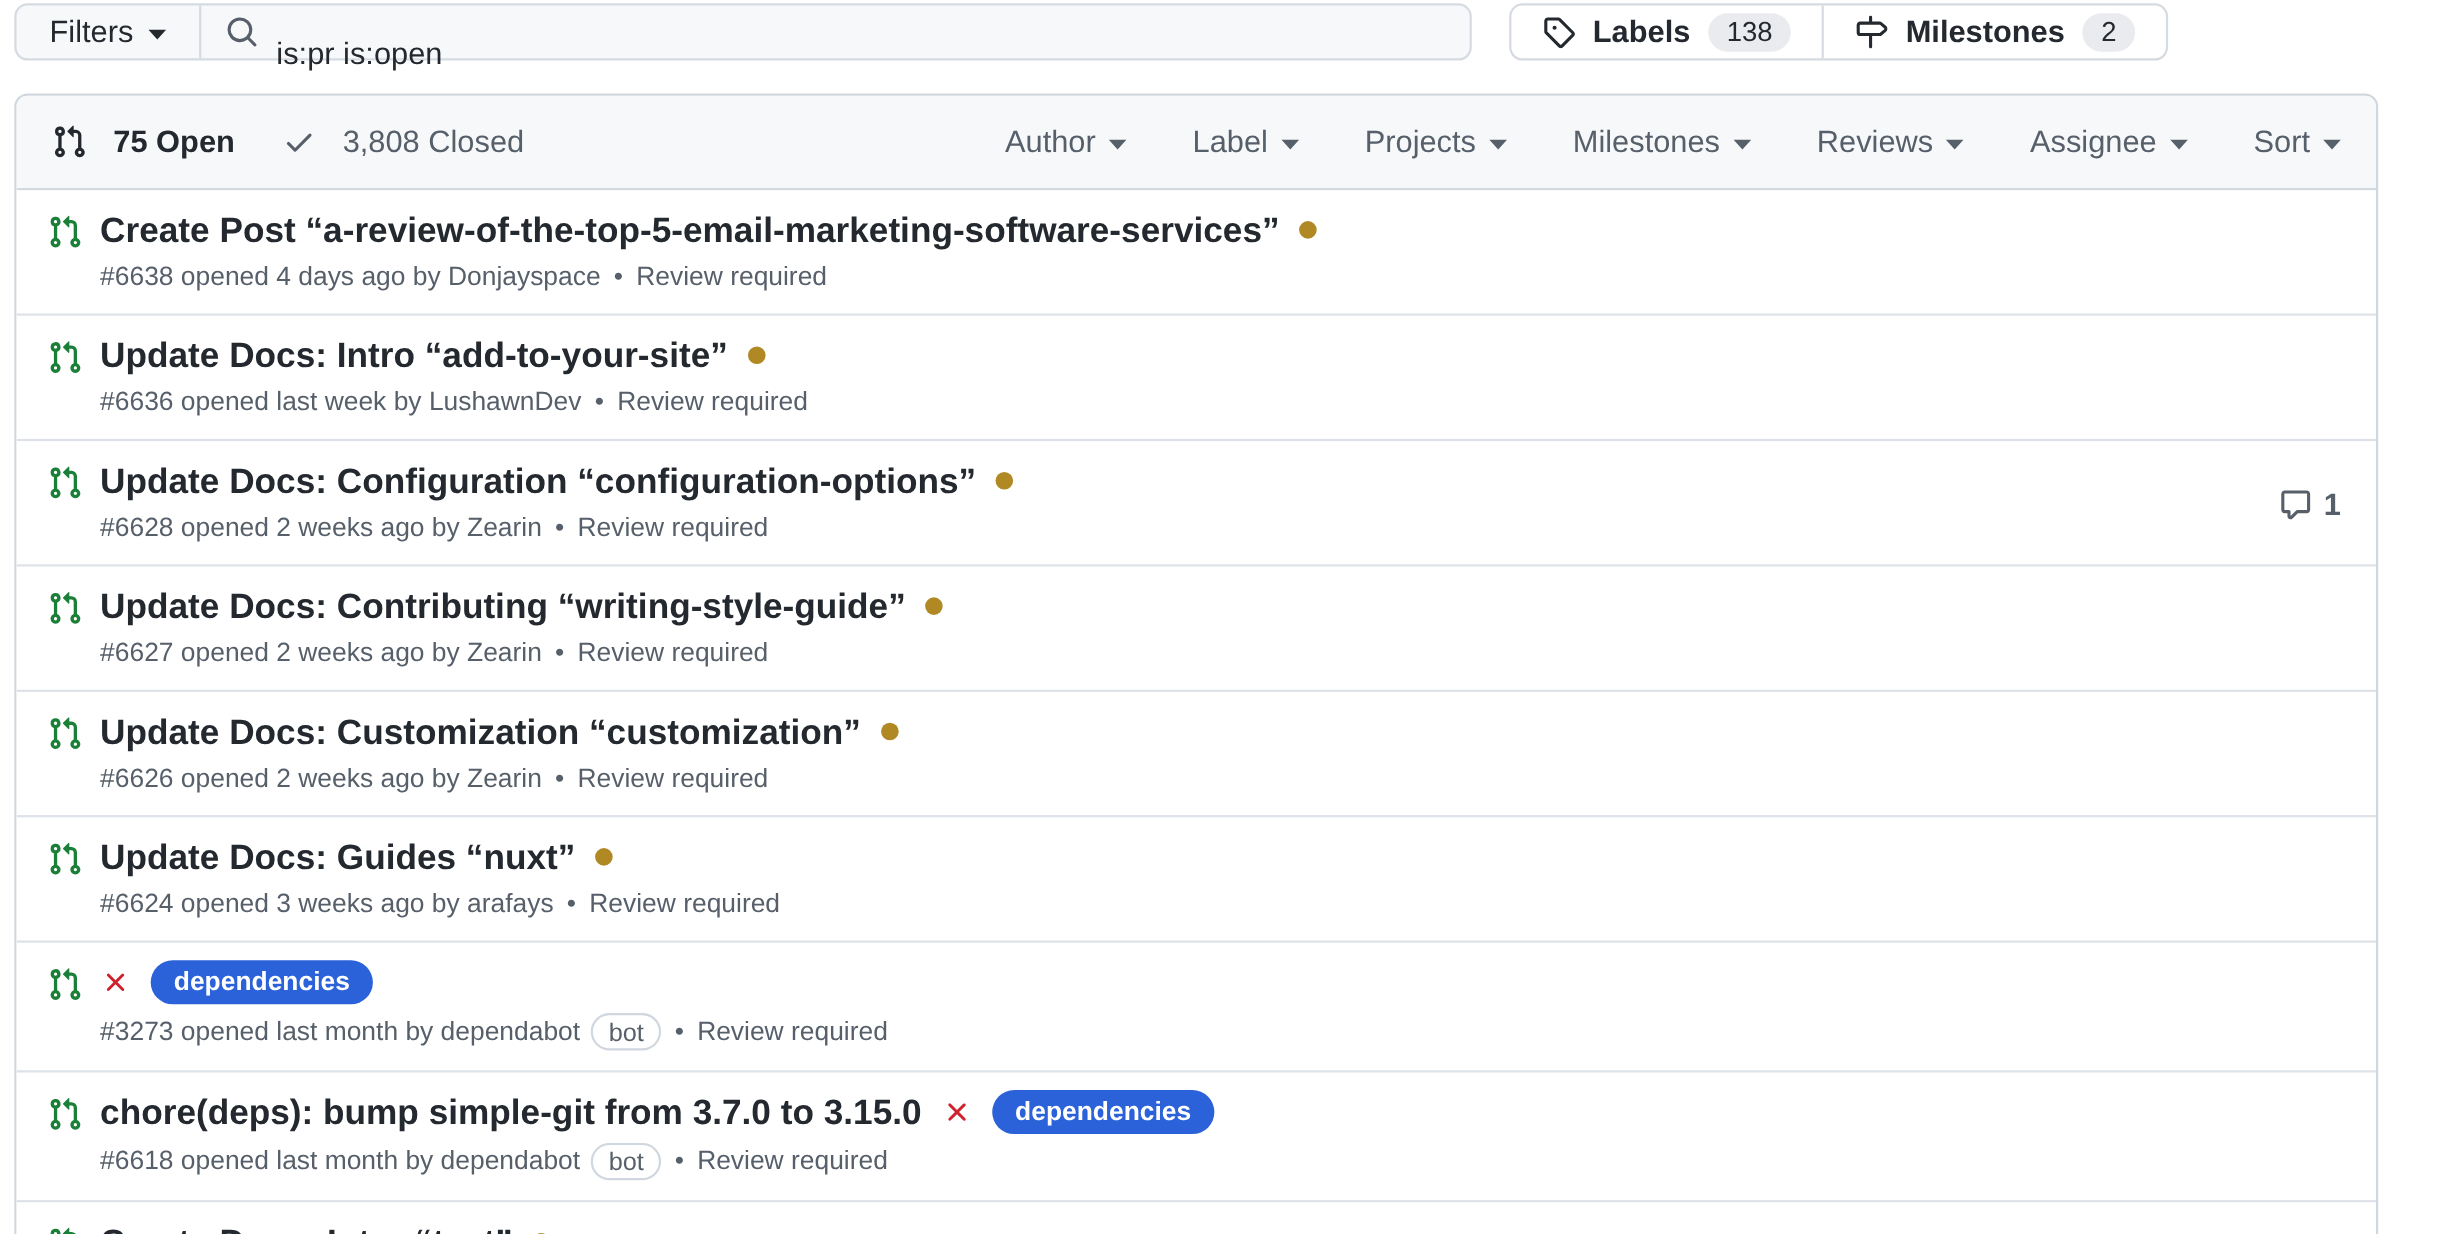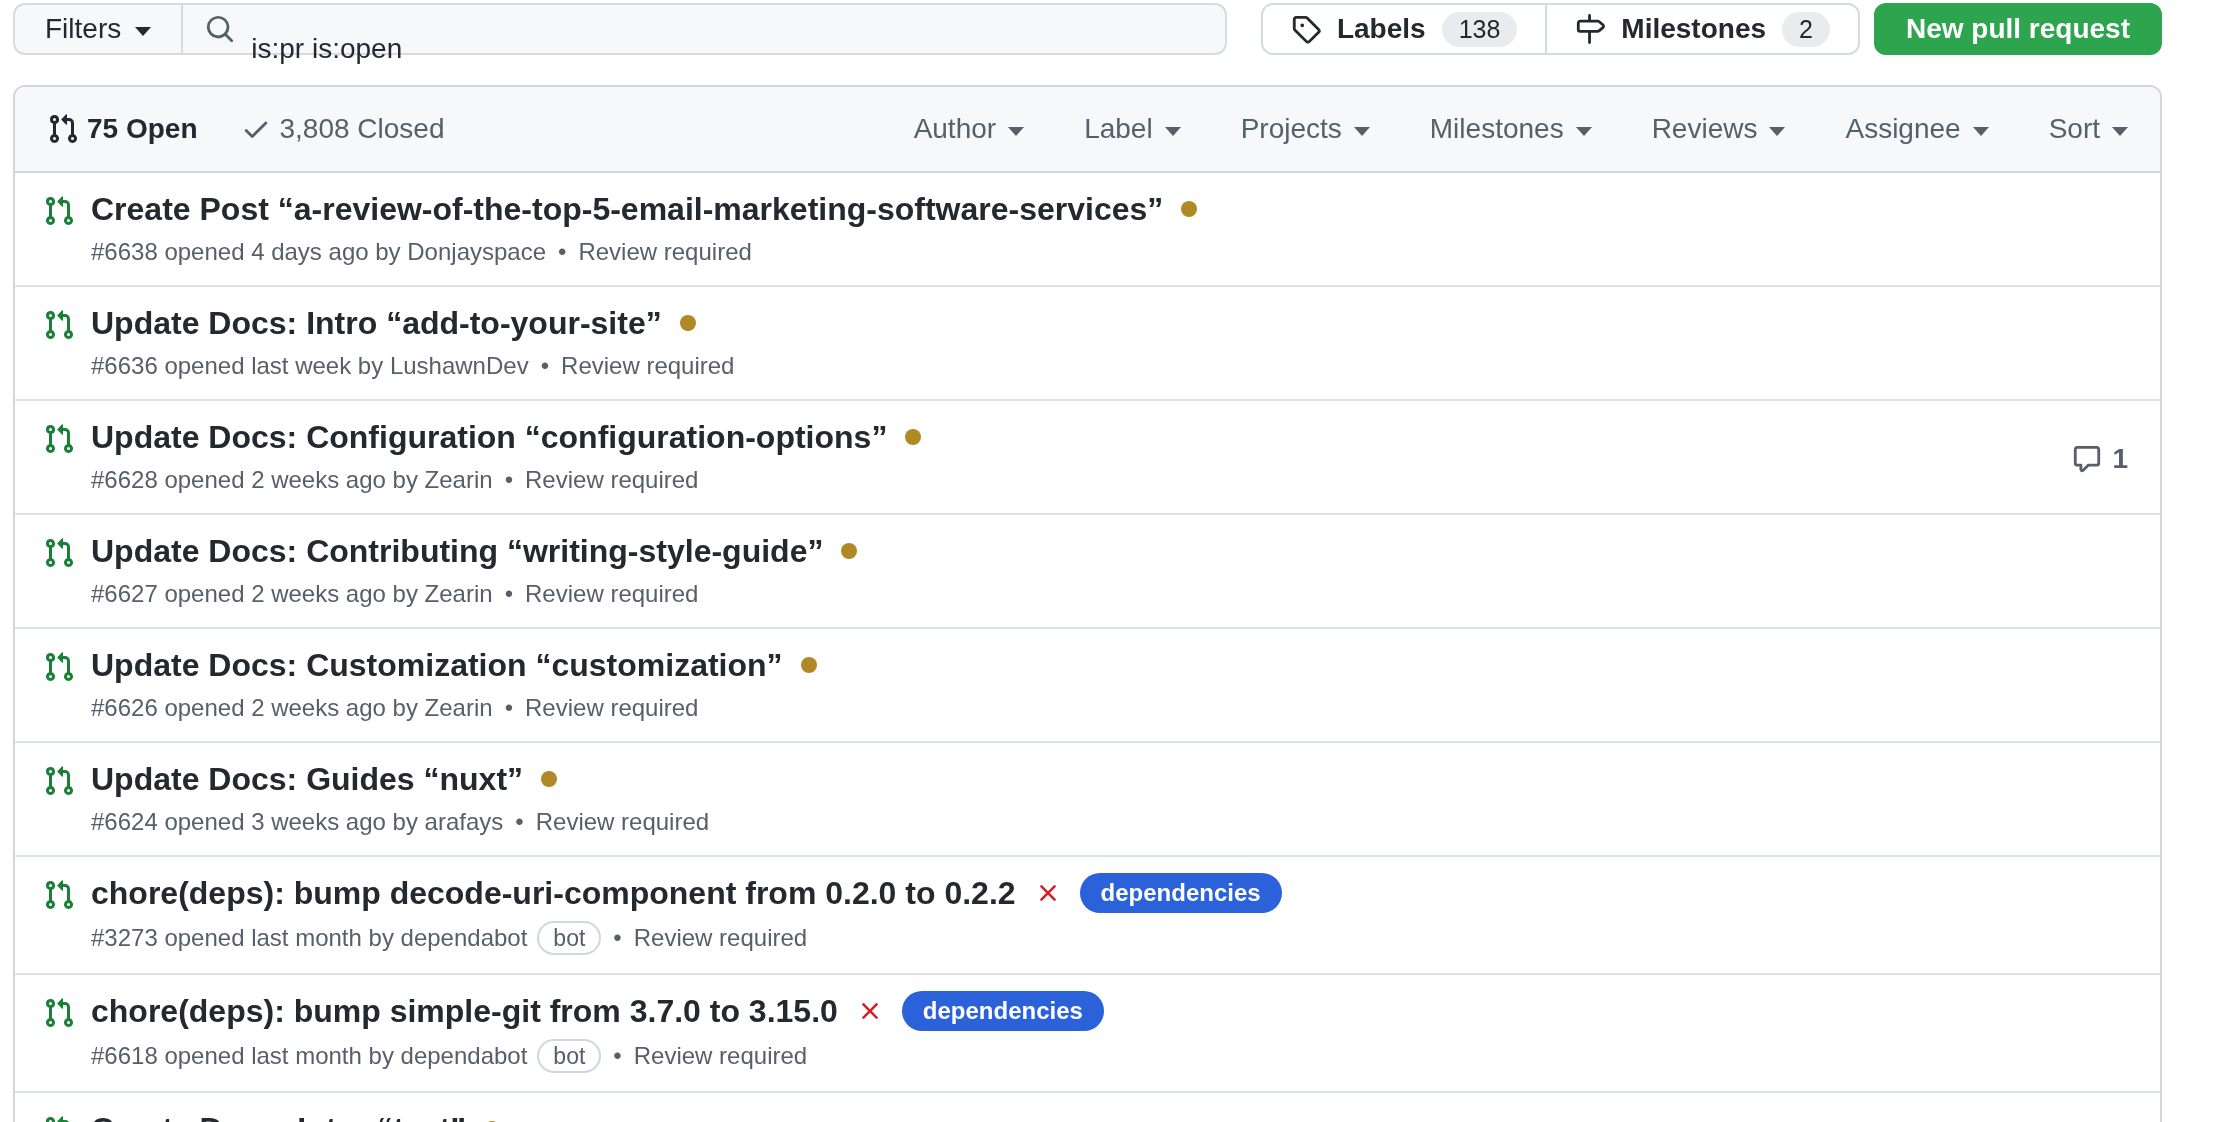--- a/index.html
+++ b/index.html
@@ -55,21 +55,21 @@
 
   
   .list-box {
     margin-top:30px; border:2px solid #d0d7de; border-radius:12px;
     overflow:hidden; background:#fff;
   }
   .list-header {
     display:flex; align-items:center; padding:26px 32px;
     background:#f6f8fa; border-bottom:2px solid #d0d7de;
   }
-  .state-link { display:flex; align-items:center; gap:8px; font-size:28px; cursor:pointer; }
+  .state-link { display:flex; align-items:center; gap:24px; font-size:28px; cursor:pointer; }
   .state-open { font-weight:bold; color:#24292f; }
   .state-closed { color:#57606a; margin-left:44px; }
   .list-filter-nav { margin-left:auto; display:flex; gap:60px; }
   .nav-item {
     display:flex; align-items:center; gap:12px;
     font-size:28px; color:#57606a; cursor:pointer; white-space:nowrap;
   }
 
   
   .pr-row { display:flex; padding:16px 32px 18px 28px; background:#fff; }
@@ -131,21 +131,20 @@
       </div>
       <div class="count-btn">
         <svg width="30" height="30" viewBox="0 0 16 16" fill="currentColor" aria-hidden="true">
           <path d="M7.75 0a.75.75 0 0 1 .75.75V3h3.634c.414 0 .814.147 1.13.414l2.07 1.75a1.75 1.75 0 0 1 0 2.672l-2.07 1.75a1.752 1.752 0 0 1-1.13.414H8.5v5.25a.75.75 0 0 1-1.5 0V10H2.75A1.75 1.75 0 0 1 1 8.25v-3.5C1 3.784 1.784 3 2.75 3H7V.75A.75.75 0 0 1 7.75 0Zm-5 4.5a.25.25 0 0 0-.25.25v3.5c0 .138.112.25.25.25h9.384a.25.25 0 0 0 .161-.06l2.07-1.75a.248.248 0 0 0 0-.38l-2.07-1.75a.25.25 0 0 0-.161-.06Z"></path>
         </svg>
         <span>Milestones</span>
         <span class="count-pill">2</span>
       </div>
     </div>
 
-    <button class="new-pr-btn" style="background: rgb(45, 164, 78);">New pull request</button>
   </div>
 
   <div class="list-box content-w">
     <div class="list-header">
       <span class="state-link state-open">
         <svg width="32" height="32" viewBox="0 0 16 16" fill="currentColor" aria-hidden="true">
           <path d="M1.5 3.25a2.25 2.25 0 1 1 3 2.122v5.256a2.251 2.251 0 1 1-1.5 0V5.372A2.25 2.25 0 0 1 1.5 3.25Zm5.677-.177L9.573.677A.25.25 0 0 1 10 .854V2.5h1A2.5 2.5 0 0 1 13.5 5v5.628a2.251 2.251 0 1 1-1.5 0V5a1 1 0 0 0-1-1h-1v1.646a.25.25 0 0 1-.427.177L7.177 3.427a.25.25 0 0 1 0-.354ZM3.75 2.5a.75.75 0 1 0 0 1.5.75.75 0 0 0 0-1.5Zm0 9.5a.75.75 0 1 0 0 1.5.75.75 0 0 0 0-1.5Zm8.25.75a.75.75 0 1 0 1.5 0 .75.75 0 0 0-1.5 0Z"></path>
         </svg>
         <span>75 Open</span>
       </span>
@@ -332,21 +331,20 @@
   </div>
 
   <div class="pr-row">
     <div class="pr-icon-col">
       <svg width="32" height="32" viewBox="0 0 16 16" fill="currentColor" aria-hidden="true" style="color: rgb(26, 127, 55);">
         <path d="M1.5 3.25a2.25 2.25 0 1 1 3 2.122v5.256a2.251 2.251 0 1 1-1.5 0V5.372A2.25 2.25 0 0 1 1.5 3.25Zm5.677-.177L9.573.677A.25.25 0 0 1 10 .854V2.5h1A2.5 2.5 0 0 1 13.5 5v5.628a2.251 2.251 0 1 1-1.5 0V5a1 1 0 0 0-1-1h-1v1.646a.25.25 0 0 1-.427.177L7.177 3.427a.25.25 0 0 1 0-.354ZM3.75 2.5a.75.75 0 1 0 0 1.5.75.75 0 0 0 0-1.5Zm0 9.5a.75.75 0 1 0 0 1.5.75.75 0 0 0 0-1.5Zm8.25.75a.75.75 0 1 0 1.5 0 .75.75 0 0 0-1.5 0Z"></path>
       </svg>
     </div>
     <div class="pr-main">
       <div class="pr-title-line">
-        <a class="pr-title-link">chore(deps): bump decode-uri-component from 0.2.0 to 0.2.2</a>
 
         <span class="x-wrap" style="color: rgb(207, 34, 46);">
           <svg width="28" height="28" viewBox="0 0 16 16" fill="currentColor" aria-hidden="true">
             <path d="M3.72 3.72a.75.75 0 0 1 1.06 0L8 6.94l3.22-3.22a.749.749 0 0 1 1.275.326.749.749 0 0 1-.215.734L9.06 8l3.22 3.22a.749.749 0 0 1-.326 1.275.749.749 0 0 1-.734-.215L8 9.06l-3.22 3.22a.751.751 0 0 1-1.042-.018.751.751 0 0 1-.018-1.042L6.94 8 3.72 4.78a.75.75 0 0 1 0-1.06Z"></path>
           </svg>
         </span>
         <span class="label-pill" style="background: rgb(43, 98, 217);">dependencies</span>
       </div>
       <div class="pr-meta">
         <span>#3273 opened last month by dependabot</span>

